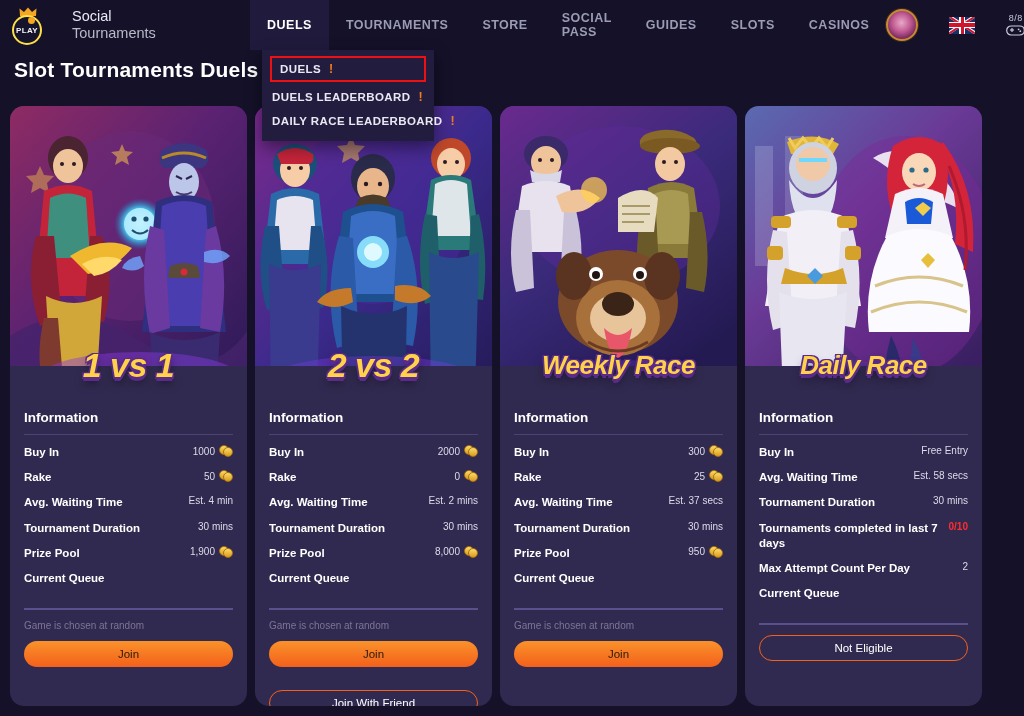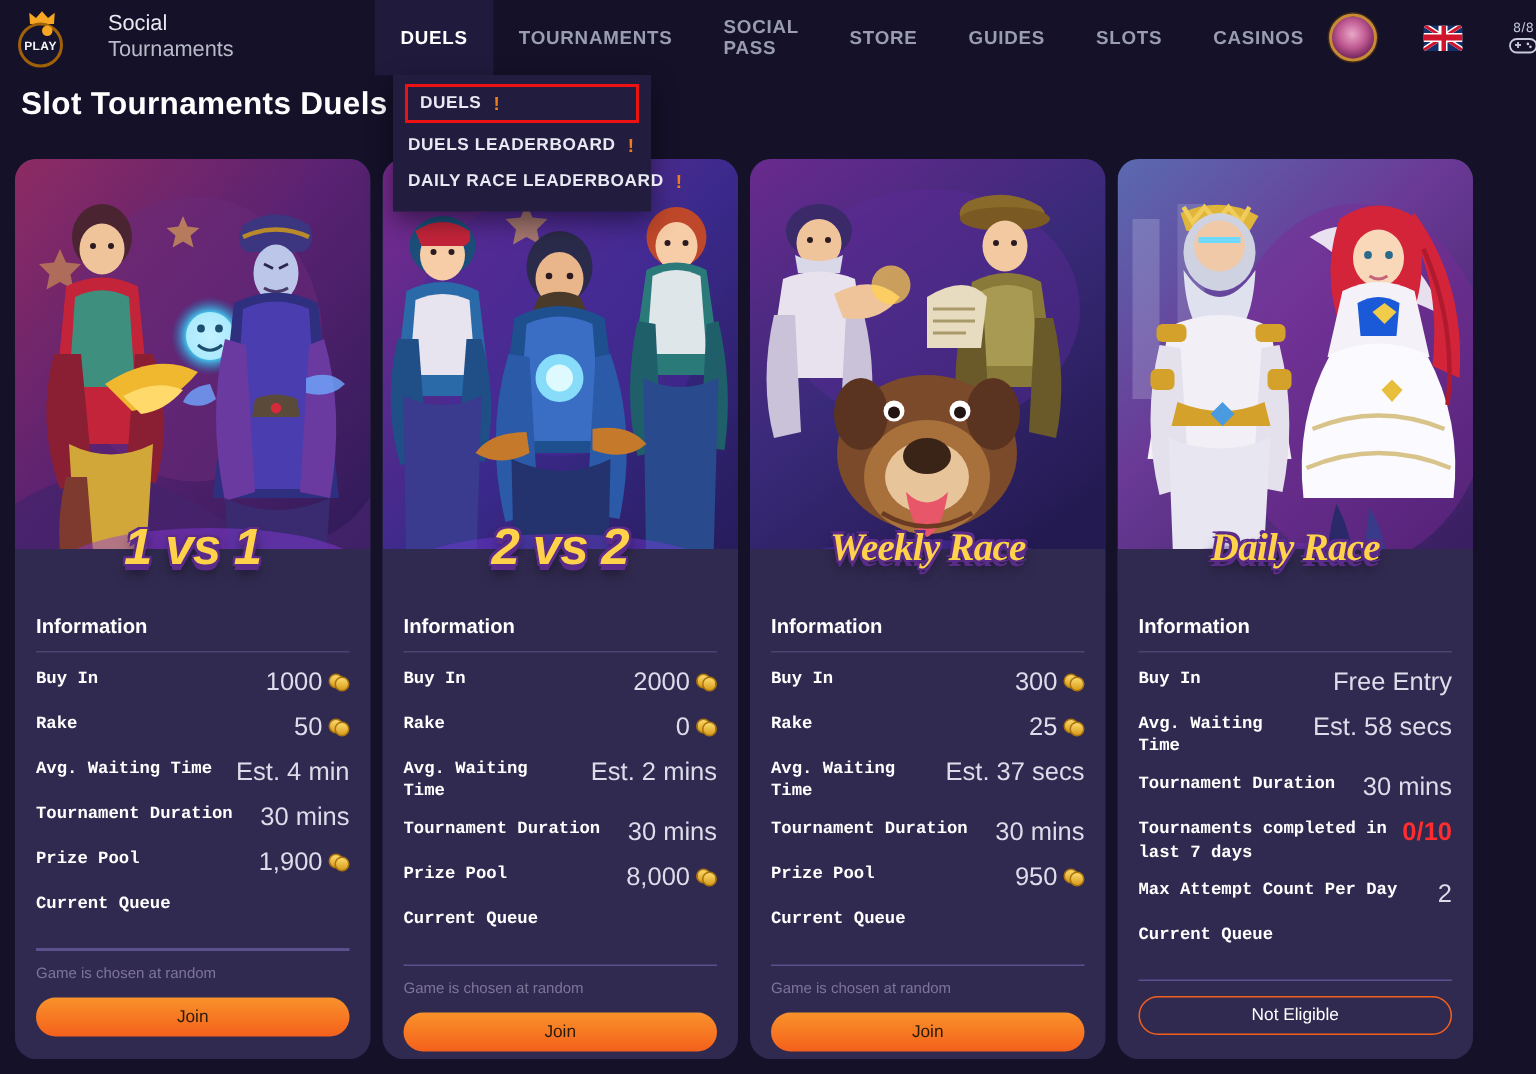--- a/index.html
+++ b/index.html
@@ -28,21 +28,21 @@
   }
   .logo-mark {
     position: relative;
     width: 36px; height: 36px;
     flex: none;
   }
   .logo-circle {
     position: absolute; left: 2px; top: 8px;
     width: 30px; height: 30px;
     border-radius: 50%;
-    border: 2px solid #a16207;
+    border: 2px solid #fde047;
     background: #16132c;
     display: flex; align-items: center; justify-content: center;
   }
   .logo-circle span {
     font-size: 8px; font-weight: bold; color: #f5f5f7;
     letter-spacing: .3px;
   }
   .logo-dot {
     position: absolute; left: 18px; top: 10px;
     width: 7px; height: 7px; border-radius: 50%;
@@ -194,21 +194,21 @@
     font-style: italic;
     color: #ffd24a;
     letter-spacing: -.5px;
     text-shadow:
       -1.5px -1.5px 0 #5b2b8a, 1.5px -1.5px 0 #5b2b8a,
       -1.5px 1.5px 0 #5b2b8a, 1.5px 1.5px 0 #5b2b8a,
       0 4px 0 #5b2b8a, 0 6px 8px rgba(0,0,0,.5);
     white-space: nowrap;
     transform: translateY(-2px);
   }
-  .banner-text.sm { font-size: 26px; font-family: Liberation Serif, serif; }
+  .banner-text.sm { font-size: 26px; }
   .banner-fade {
     position: absolute; left: 0; right: 0; bottom: 0;
     height: 30px;
     background: #312a50;
     z-index: 1;
   }
 
   .card-body {
     padding: 14px 14px 0 14px;
     flex: 1;
@@ -222,24 +222,23 @@
   .hr.thick { height: 1.5px; background: #5b4f8e; margin: 12px 0 10px 0; }
 
   .row {
     display: flex; align-items: flex-start; justify-content: space-between;
     gap: 8px;
     margin-bottom: 10px;
   }
   .row-label {
     font-size: 11.5px; font-weight: bold; color: #ffffff;
     line-height: 1.32;
-    font-family: Liberation Mono, monospace;
   }
   .row-value {
-    font-size: 17px; color: #dcdcea;
+    font-size: 10px; color: #dcdcea;
     display: flex; align-items: center; gap: 4px;
     white-space: nowrap; flex: none;
   }
   .row-value.red { color: #ff2d2d; font-weight: bold; }
 
   .coin {
     width: 14px; height: 12px; position: relative; flex: none;
     display: inline-block;
   }
   .coin .c1, .coin .c2 {
@@ -292,22 +291,22 @@
     </div>
     <div class="logo-text">
       <div class="l1">Social</div>
       <div class="l2">Tournaments</div>
     </div>
   </div>
 
   <div class="nav">
     <div class="nav-item active">DUELS</div>
     <div class="nav-item">TOURNAMENTS</div>
+    <div class="nav-item">STORE</div>
     <div class="nav-item">SOCIAL PASS</div>
-    <div class="nav-item">STORE</div>
     <div class="nav-item">GUIDES</div>
     <div class="nav-item">SLOTS</div>
     <div class="nav-item">CASINOS</div>
   </div>
 
   <div class="header-right">
     <div class="avatar"></div>
     <div class="flag">
       <i class="dw1"></i>
         <i class="dw2"></i>

